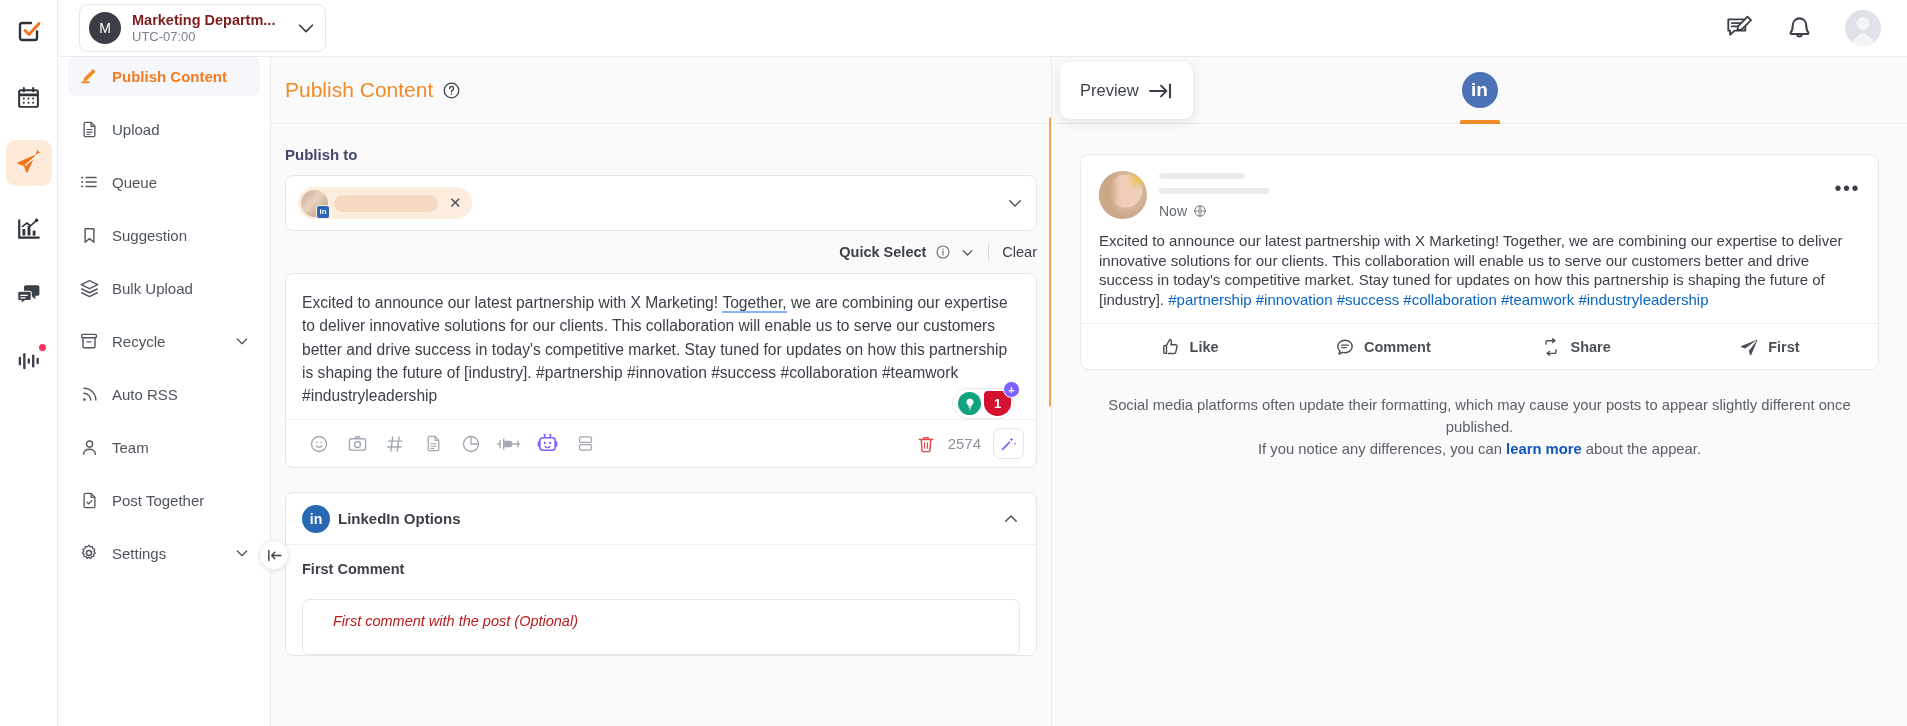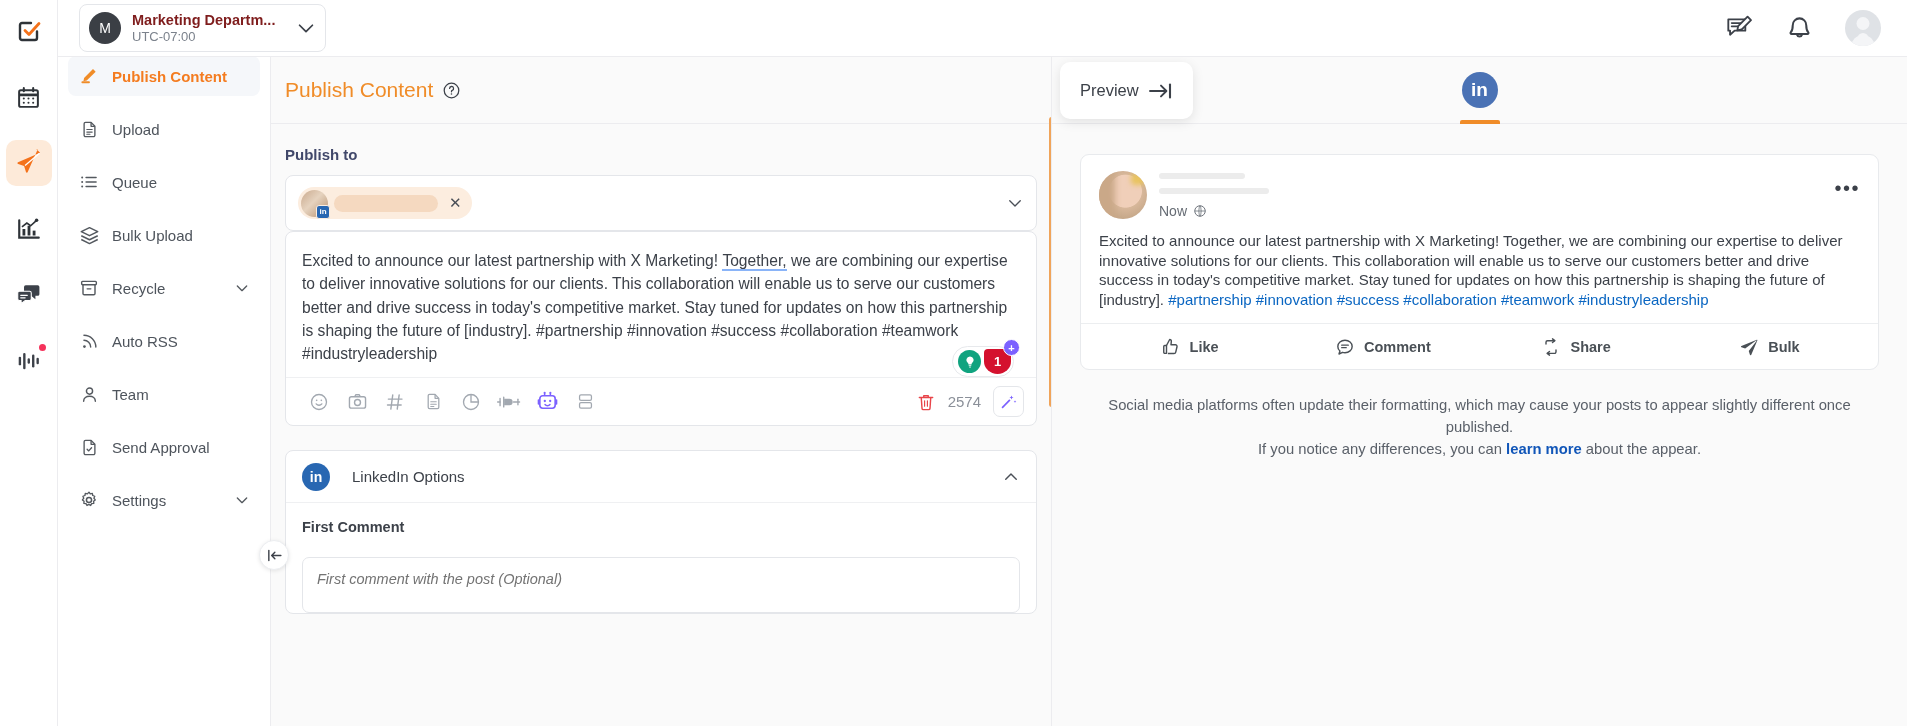--- a/index.html
+++ b/index.html
@@ -237,28 +237,28 @@
   .options-head {
     height: 52px; display: flex; align-items: center; padding: 0 16px;
     border-bottom: 1px solid #eff0f2; cursor: pointer;
   }
   .li-round {
     width: 28px; height: 28px; border-radius: 50%; background: #2867b2;
     color: #fff; font-size: 14px; font-weight: bold;
     display: flex; align-items: center; justify-content: center;
     font-family: "Liberation Sans", sans-serif;
   }
-  .options-title { margin-left: 22px; font-size: 15px; font-weight: normal; color: #3c4149; }
+  .options-title { margin-left: 8px; font-size: 15px; font-weight: bold; color: #3c4149; }
   .options-chev { margin-left: auto; display: flex; }
   .options-body { padding: 16px 16px 0 16px; }
   .fc-label { font-size: 14.5px; font-weight: bold; color: #3c4149; margin-bottom: 22px; }
   .fc-input {
     border: 1px solid #e4e6ea; border-radius: 7px;
-    height: 56px; padding: 13px 14px;
-    font-style: italic; font-size: 14.5px; color: #737373;
+    height: 56px; padding: 13px 30px;
+    font-style: italic; font-size: 14.5px; color: #b91c1c;
     font-family: "Liberation Sans", sans-serif;
   }
 
   
   .scroll-thumb {
     position: absolute; right: -3px; top: 60px;
     width: 5px; height: 290px; border-radius: 3px; background: #f0a45a;
     z-index: 8;
   }
 
@@ -438,20 +438,28 @@
         <svg width="20" height="20" viewBox="0 0 24 24">
           <g stroke="#54595f" stroke-width="1.8" stroke-linecap="round">
             <path d="M8.5 6.5h12M8.5 12h12M8.5 17.5h12"></path>
             <path d="M3.8 6.5h.01M3.8 12h.01M3.8 17.5h.01" stroke-width="2.4"></path>
           </g>
         </svg>
       </span>
       <span class="side-label">Queue</span>
     </div>
 
+    <div class="side-item">
+      <span class="side-ico">
+        <svg width="19" height="19" viewBox="0 0 24 24" fill="none">
+          <path d="M6.5 3.5h11v17l-5.5-4.6-5.5 4.6z" stroke="#54595f" stroke-width="1.8" stroke-linejoin="round"></path>
+        </svg>
+      </span>
+      <span class="side-label">Suggestion</span>
+    </div>
 
     <div class="side-item">
       <span class="side-ico">
         <svg width="21" height="21" viewBox="0 0 24 24" fill="none">
           <path d="M12 3 2.6 7.6 12 12.2l9.4-4.6z" stroke="#54595f" stroke-width="1.7" stroke-linejoin="round"></path>
           <path d="M2.6 12.3 12 16.9l9.4-4.6" stroke="#54595f" stroke-width="1.7" stroke-linejoin="round"></path>
           <path d="M2.6 16.6 12 21.2l9.4-4.6" stroke="#54595f" stroke-width="1.7" stroke-linejoin="round"></path>
         </svg>
       </span>
       <span class="side-label">Bulk Upload</span>
@@ -495,21 +503,21 @@
     </div>
 
     <div class="side-item">
       <span class="side-ico">
         <svg width="19" height="19" viewBox="0 0 24 24" fill="none">
           <path d="M14 3H7a1.8 1.8 0 0 0-1.8 1.8v14.4A1.8 1.8 0 0 0 7 21h10a1.8 1.8 0 0 0 1.8-1.8V8z" stroke="#54595f" stroke-width="1.7" stroke-linejoin="round"></path>
           <path d="M14 3v5h4.8" stroke="#54595f" stroke-width="1.7" stroke-linejoin="round"></path>
           <path d="M9 14.3l2 2 3.6-4" stroke="#54595f" stroke-width="1.7" stroke-linecap="round" stroke-linejoin="round"></path>
         </svg>
       </span>
-      <span class="side-label">Send Approval</span>
+      <span class="side-label">Post Together</span>
     </div>
 
     <div class="side-item">
       <span class="side-ico">
         <svg width="20" height="20" viewBox="0 0 24 24" fill="none">
           <circle cx="12" cy="12" r="3.1" stroke="#54595f" stroke-width="1.8"></circle>
           <path d="M12 2.6l1.5 2.1 2.5-.6.5 2.5 2.4.9-1 2.4 1.6 2-2 1.6.3 2.6-2.6.2-1.2 2.3-2.2-1.3-2.2 1.3-1.2-2.3-2.6-.2.3-2.6-2-1.6 1.6-2-1-2.4 2.4-.9.5-2.5 2.5.6z" stroke="#54595f" stroke-width="1.6" stroke-linejoin="round"></path>
         </svg>
       </span>
       <span class="side-label">Settings</span>
@@ -554,20 +562,37 @@
             <div class="chip-redact"></div>
             <span class="chip-x">✕</span>
           </div>
           <span class="chip-caret">
             <svg width="18" height="18" viewBox="0 0 24 24" fill="none">
                 <path d="M5 9l7 7 7-7" stroke="#4a4f57" stroke-width="1.8" stroke-linecap="round" stroke-linejoin="round"></path>
               </svg>
           </span>
         </div>
 
+        <div class="quick-row">
+          <span class="qs-label">Quick Select</span>
+          <span style="display:flex">
+            <svg width="16" height="16" viewBox="0 0 24 24" fill="none">
+              <circle cx="12" cy="12" r="9" stroke="#6c727a" stroke-width="1.7"></circle>
+              <path d="M12 11v5.5" stroke="#6c727a" stroke-width="1.8" stroke-linecap="round"></path>
+              <circle cx="12" cy="7.8" r="1.1" fill="#6c727a"></circle>
+            </svg>
+          </span>
+          <span style="display:flex">
+            <svg width="15" height="15" viewBox="0 0 24 24" fill="none">
+                <path d="M5 9l7 7 7-7" stroke="#4a4f57" stroke-width="2" stroke-linecap="round" stroke-linejoin="round"></path>
+              </svg>
+          </span>
+          <span class="qs-sep"></span>
+          <span class="qs-clear">Clear</span>
+        </div>
 
         <div class="composer">
           <div class="composer-text">
             <span>Excited to announce our latest partnership with X Marketing!&nbsp;</span><span class="grammar">Together,</span><span>&nbsp;we are combining our expertise to deliver innovative solutions for our clients. This collaboration will enable us to serve our customers better and drive success in today's competitive market. Stay tuned for updates on how this partnership is shaping the future of [industry]. #partnership #innovation #success #collaboration #teamwork #industryleadership</span>
           </div>
 
           <div class="ai-pill">
             <span class="bulb">
               <svg width="14" height="14" viewBox="0 0 24 24" fill="#fff">
                 <path d="M12 2.6a6.2 6.2 0 0 0-3.6 11.3c.6.4.9 1 .9 1.7v.6h5.4v-.6c0-.7.3-1.3.9-1.7A6.2 6.2 0 0 0 12 2.6z"></path>
@@ -736,21 +761,21 @@
               <path d="M13.8 2.2 16.6 4.4 13.8 6.6" stroke="#4a5056" stroke-width="1.7" stroke-linecap="round" stroke-linejoin="round"></path>
               <path d="M18 15.5v2.3a1.8 1.8 0 0 1-1.8 1.8H7.8" stroke="#4a5056" stroke-width="1.7" stroke-linecap="round"></path>
               <path d="M10.2 21.8 7.4 19.6 10.2 17.4" stroke="#4a5056" stroke-width="1.7" stroke-linecap="round" stroke-linejoin="round"></path>
             </svg>
             <span>Share</span>
           </div>
           <div class="pa-item">
             <svg width="20" height="20" viewBox="0 0 24 24">
               <path d="M21.4 3.4 2.9 10.9c-.7.3-.7 1.3 0 1.5l4.5 1.5L20.6 4.3c.3-.2.6.2.4.5l-9.3 12 1.4 4.6c.2.7 1.2.8 1.5.1l7.4-17.4c.3-.6-.2-1.1-.6-.7z" fill="#4a5056"></path>
             </svg>
-            <span>Bulk</span>
+            <span>First</span>
           </div>
         </div>
       </div>
 
       <div class="prev-note">
         <span>Social media platforms often update their formatting, which may cause your</span>
         <span>posts to appear slightly different once published.</span><br>
         <span>If you notice any differences, you can </span><a href="#">learn more</a><span> about the appear.</span>
       </div>
 

